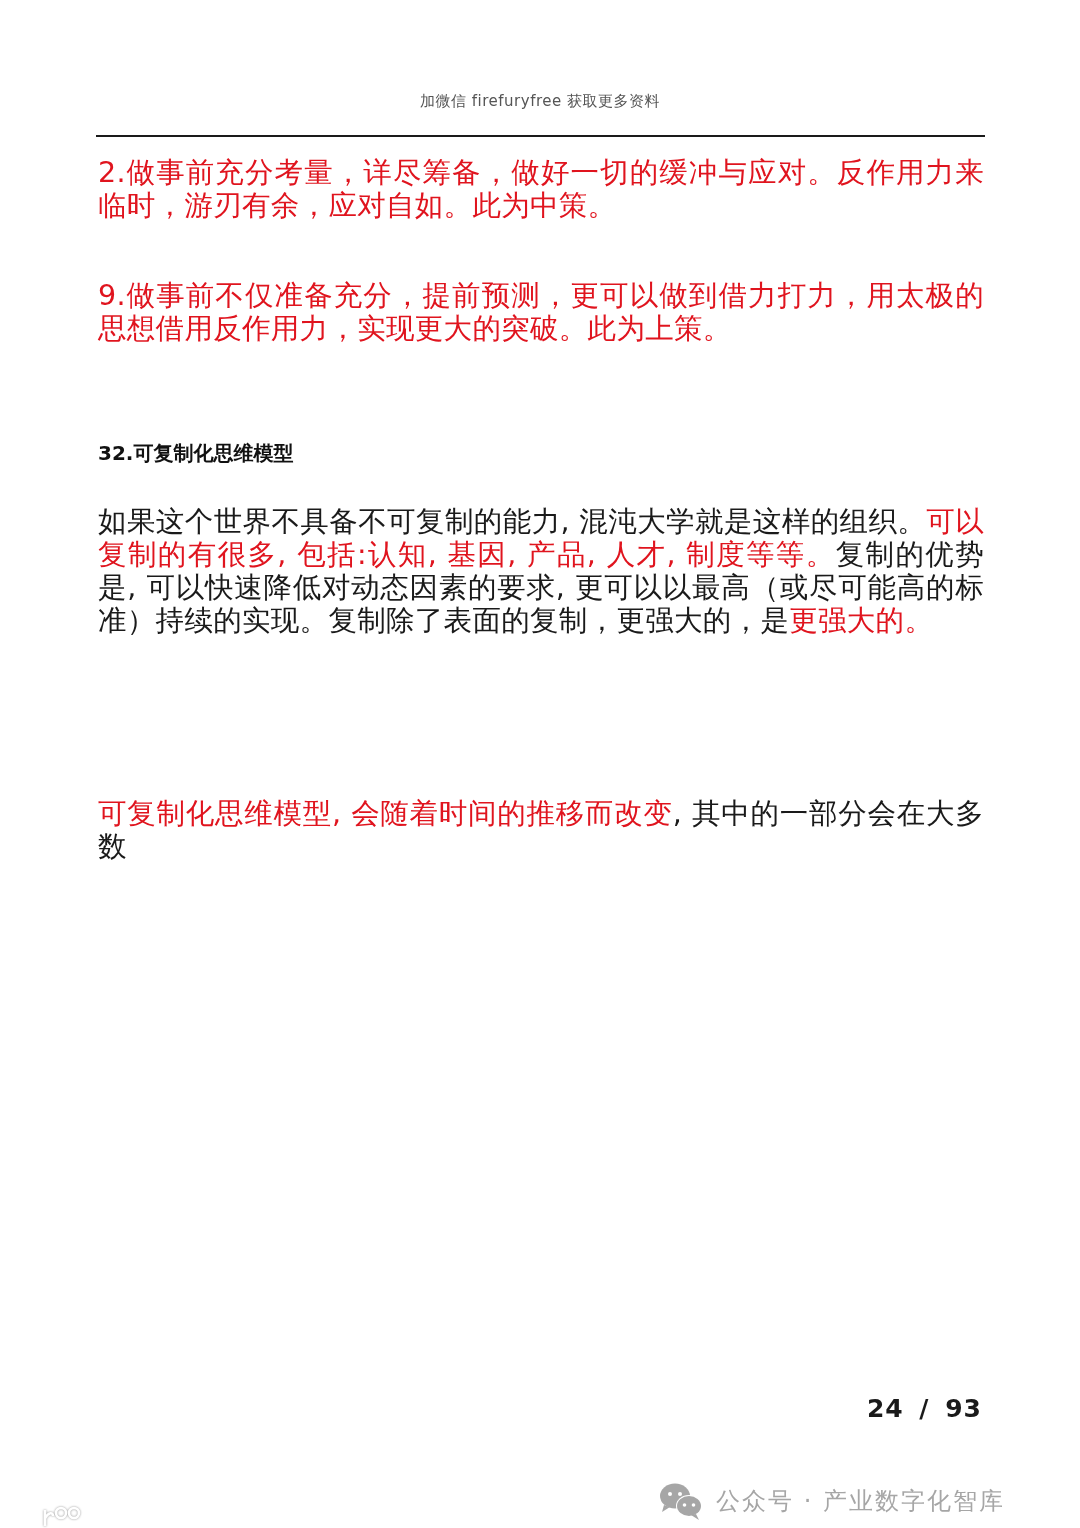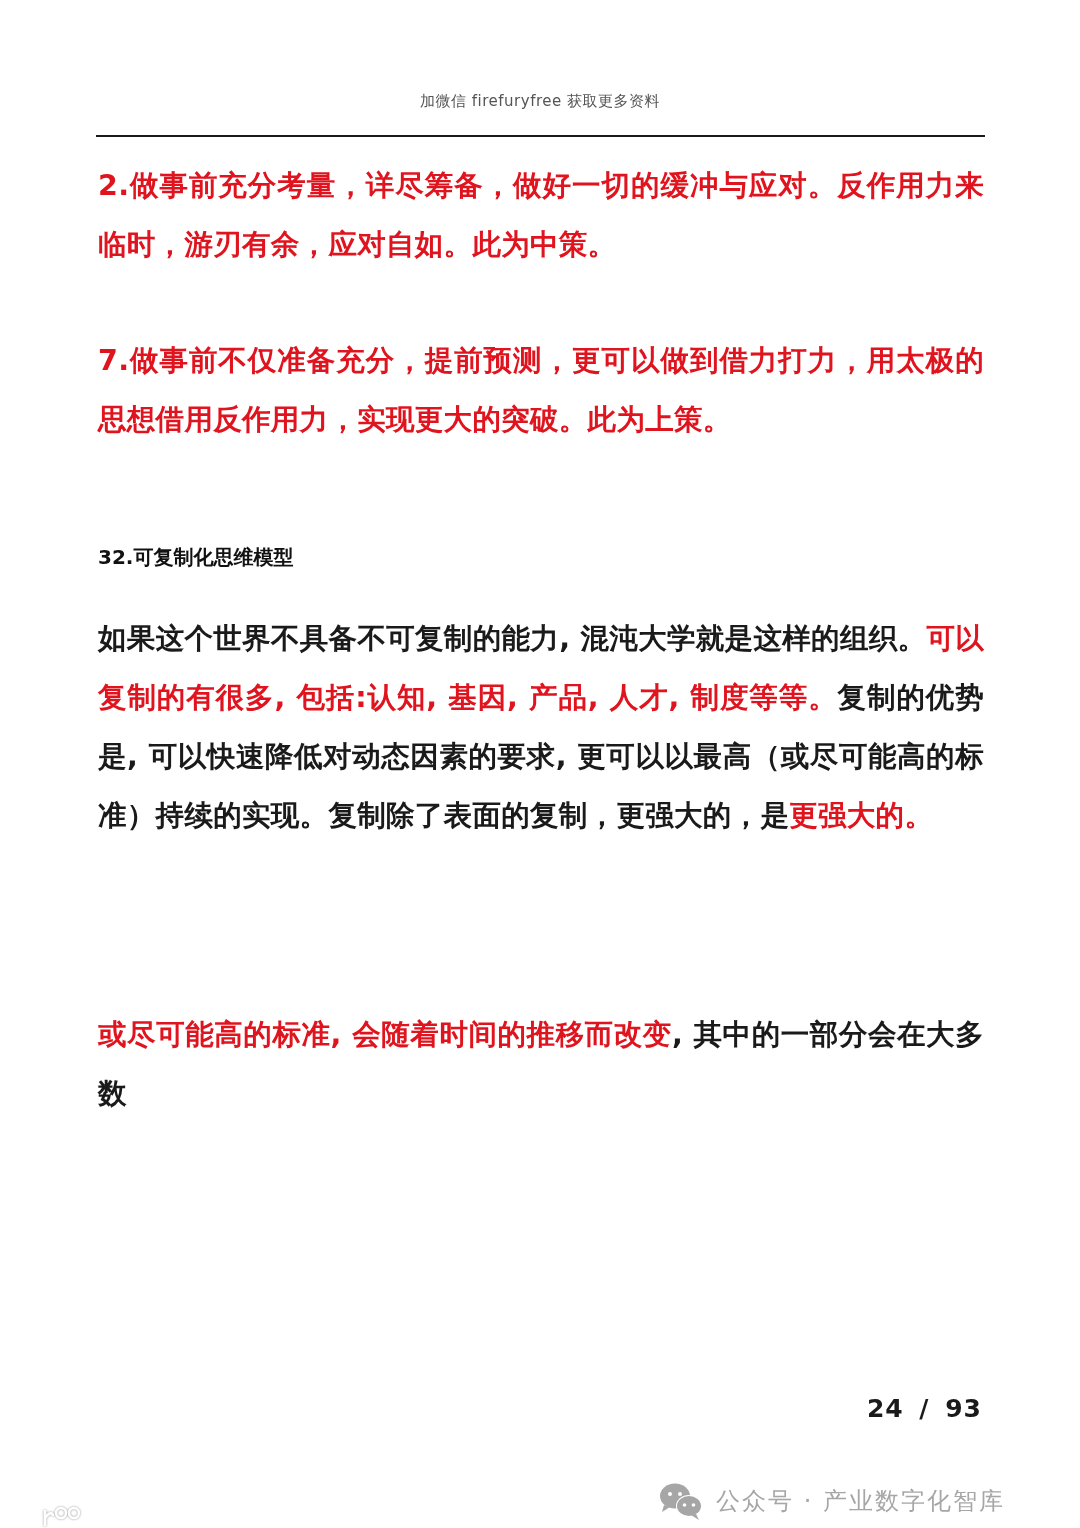--- a/index.html
+++ b/index.html
@@ -40,27 +40,26 @@
       border-top: 2.5px solid #1a1a1a;
     }
     .content {
       position: absolute;
       left: 98px;
       width: 886px;
       top: 140px;
     }
     .para {
       font-size: 28.5px;
-      line-height: 59px;
+      line-height: 33px;
       color: #1a1a1a;
       margin: 0;
       text-align: justify;
       letter-spacing: 0.3px;
       word-break: break-all;
-      font-weight: bold;
     }
     .red { color: #e0141e; }
     .heading {
       font-size: 20px;
       line-height: 56.7px;
       font-weight: bold;
       color: #111111;
       margin: 0;
     }
     .gap-1 { height: 57px; }
@@ -122,40 +121,40 @@
 
   <div class="content">
 
     <p class="para">
       <span class="red">2.做事前充分考量，详尽筹备，做好一切的缓冲与应对。反作用力来临时，游刃有余，应对自如。此为中策。</span>
     </p>
 
     <div class="gap-1"></div>
 
     <p class="para">
-      <span class="red">7.做事前不仅准备充分，提前预测，更可以做到借力打力，用太极的思想借用反作用力，实现更大的突破。此为上策。</span>
+      <span class="red">9.做事前不仅准备充分，提前预测，更可以做到借力打力，用太极的思想借用反作用力，实现更大的突破。此为上策。</span>
     </p>
 
     <div class="gap-2"></div>
 
     <h2 class="heading">32.可复制化思维模型</h2>
 
     <div class="gap-3"></div>
 
     <p class="para"><span>如果这个世界不具备不可复制的能力, 混沌大学就是这样的组织。</span><span class="red">可以复制的有很多, 包括:认知, 基因, 产品, 人才, 制度等等。</span><span>复制的优势是, 可以快速降低对动态因素的要求, 更可以以最高（或尽可能高的标准）持续的实现。复制除了表面的复制，更强大的，是</span><span class="red">更强大的。</span></p>
 
     <div class="gap-1"></div>
 
 
     <div class="gap-2"></div>
 
 
     <div class="gap-3"></div>
 
-    <p class="para"><span class="red">或尽可能高的标准, 会随着时间的推移而改变</span><span>, 其中的一部分会在大多数</span></p>
+    <p class="para"><span class="red">可复制化思维模型, 会随着时间的推移而改变</span><span>, 其中的一部分会在大多数</span></p>
 
   </div>
 
   <div class="page-number">24 / 93</div>
 
   <div class="watermark-wechat">
     <span class="wechat-icon">
       <svg width="46" height="40" viewBox="0 0 46 40">
         <ellipse cx="17" cy="15" rx="15" ry="12.5" fill="#a6a6a6"></ellipse>
         <path d="M6 24 L4 31 L12 26 Z" fill="#a6a6a6"></path>

